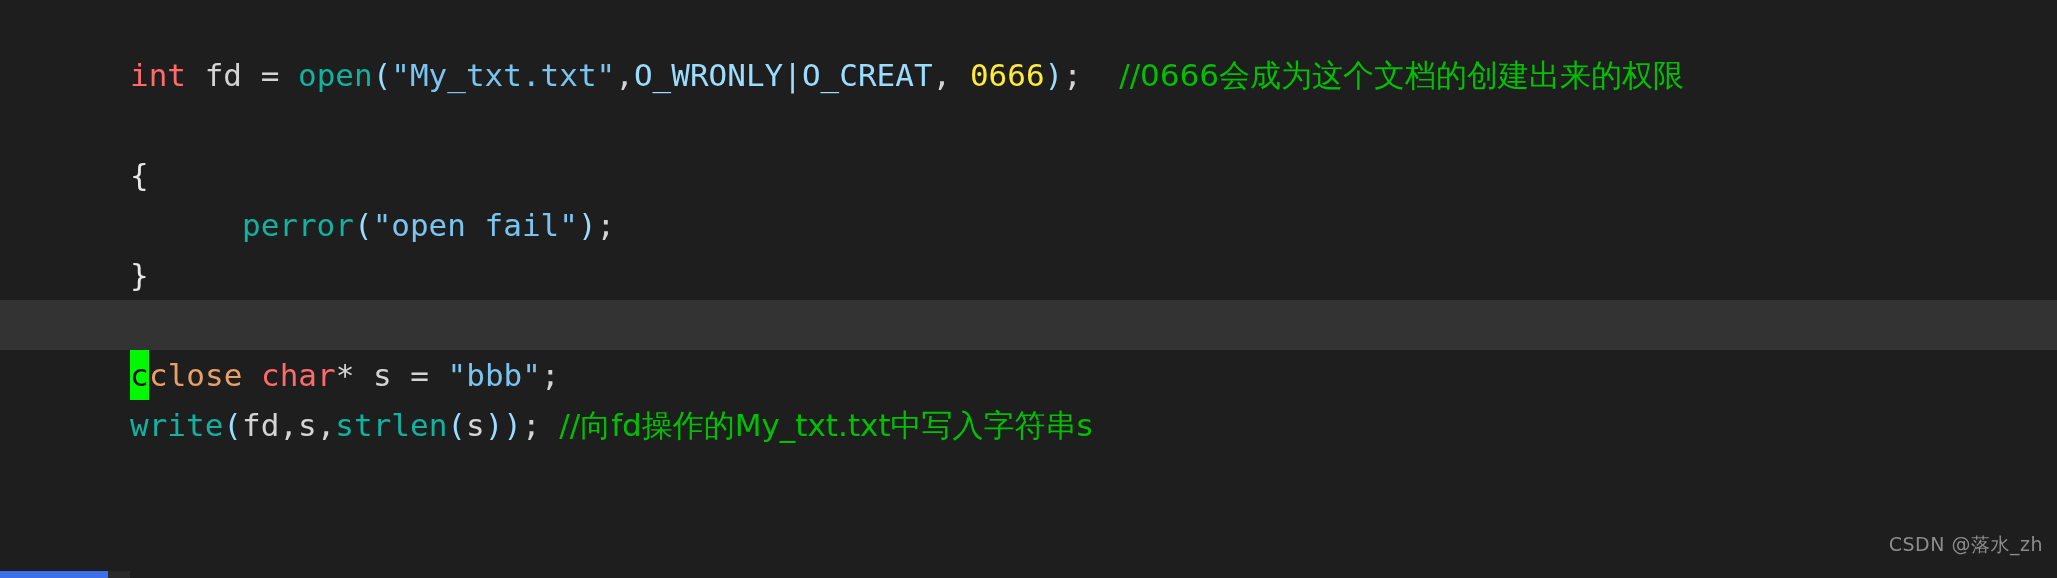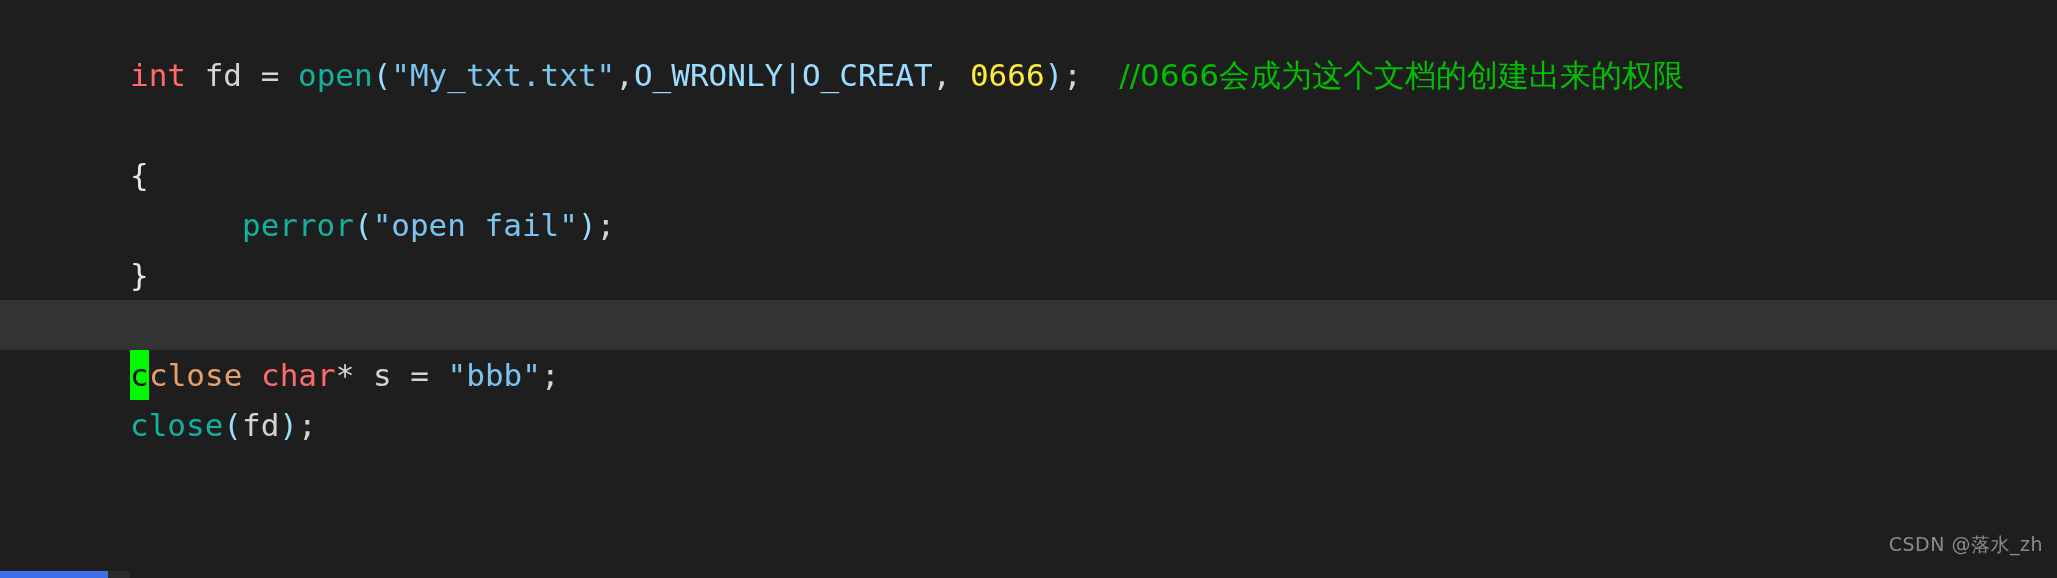--- a/index.html
+++ b/index.html
@@ -136,24 +136,24 @@
     <div class="line">
       <span class="t-brace">}</span>
     </div>
 
     <div class="line">&nbsp;</div>
 
     <div class="line current">
       <span class="cursor-block">c</span><span class="t-kw-const">close </span><span class="t-kw-type">char</span><span class="t-punc">* </span><span class="t-ident">s </span><span class="t-punc">= </span><span class="t-str">"bbb"</span><span class="t-punc">;</span>
     </div>
 
+    <div class="line">
+      <span class="t-fn">write</span><span class="t-paren">(</span><span class="t-ident">fd,s,</span><span class="t-fn">strlen</span><span class="t-paren">(</span><span class="t-ident">s</span><span class="t-paren">))</span><span class="t-punc">; </span><span class="t-comment cjk">//向fd操作的My_txt.txt中写入字符串s</span>
+    </div>
 
-    <div class="line">
-      <span class="t-fn">close</span><span class="t-paren">(</span><span class="t-ident">fd</span><span class="t-paren">)</span><span class="t-punc">;</span>
-    </div>
 
     <div class="line" style="padding-left:0px;">
       
     </div>
 
   </div>
 
   <div id="bottom-bar">
     <div id="blue-indicator"></div>
     <div id="blue-indicator-tail"></div>

